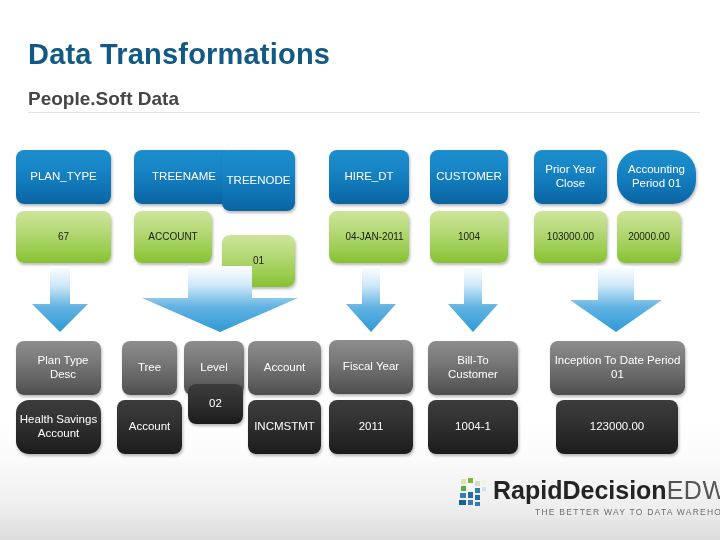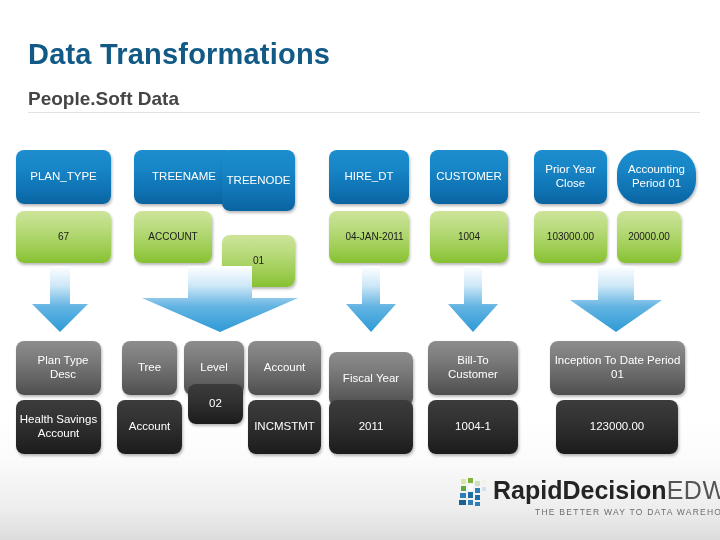--- a/index.html
+++ b/index.html
@@ -250,31 +250,31 @@
   </div>
   <div class="box box-gray" style="left:122px; top:341px; width:55px;  height:54px;">
     <span>Tree</span>
   </div>
   <div class="box box-gray" style="left:184px; top:341px; width:60px;  height:54px;">
     <span>Level</span>
   </div>
   <div class="box box-gray" style="left:248px; top:341px; width:73px;  height:54px;">
     <span>Account</span>
   </div>
-  <div class="box box-gray" style="left:329px; top:352px; width:84px;  height:54px;">
+  <div class="box box-gray" style="left:329px; top:340px; width:84px;  height:54px;">
     <span>Fiscal Year</span>
   </div>
   <div class="box box-gray" style="left:428px; top:341px; width:90px;  height:54px;">
     <span>Bill-To Customer</span>
   </div>
   <div class="box box-gray" style="left:550px; top:341px; width:135px; height:54px;">
     <span>Inception To Date Period 01</span>
   </div>
 
-  <div class="box box-black" style="left:16px;  top:400px; width:85px;  height:54px;">
+  <div class="box box-black" style="left:16px;  top:400px; width:85px;  height:54px;border-radius:13px;">
     <span>Health Savings Account</span>
   </div>
   <div class="box box-black" style="left:117px; top:400px; width:65px;  height:54px;">
     <span>Account</span>
   </div>
   <div class="box box-black" style="left:188px; top:384px; width:55px;  height:40px;">
     <span>02</span>
   </div>
   <div class="box box-black" style="left:248px; top:400px; width:73px;  height:54px;">
     <span>INCMSTMT</span>

